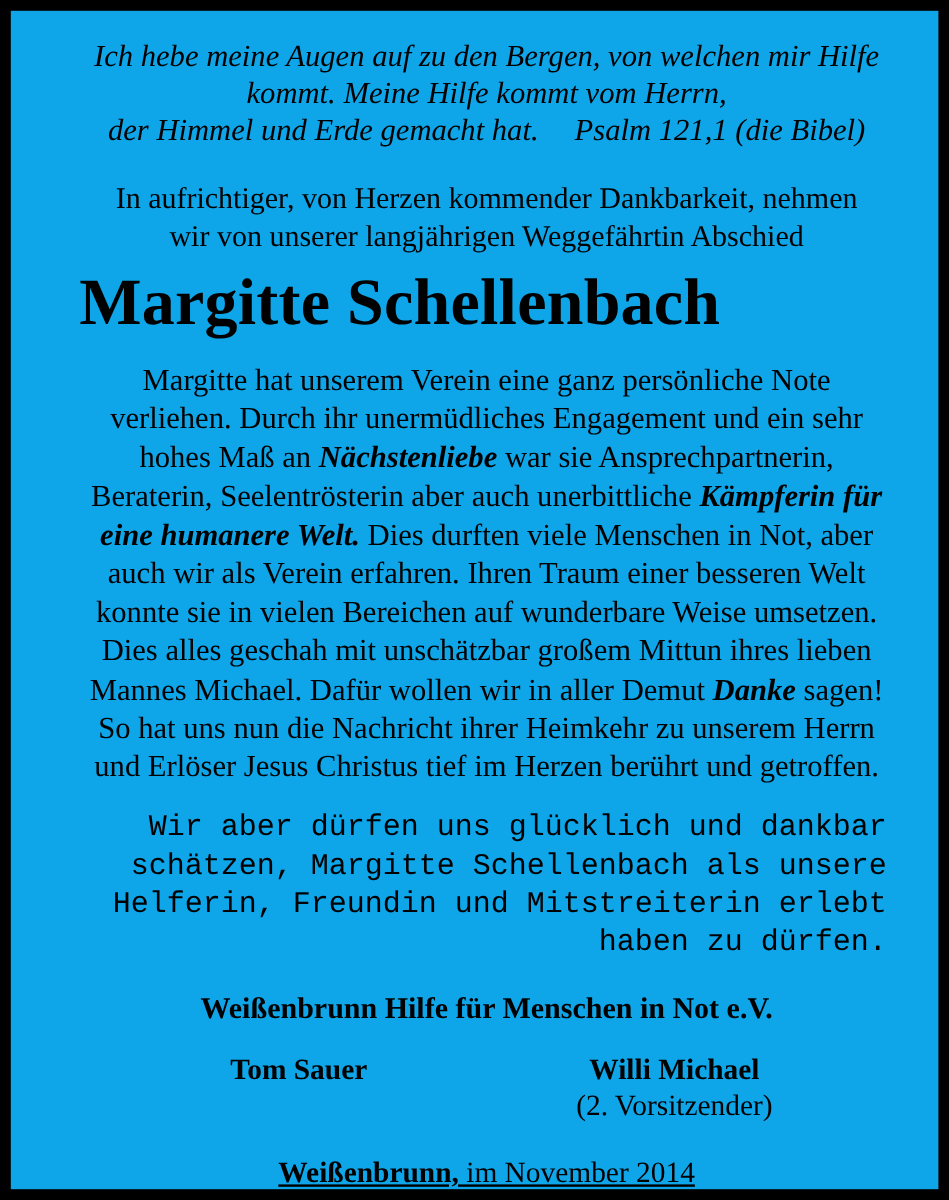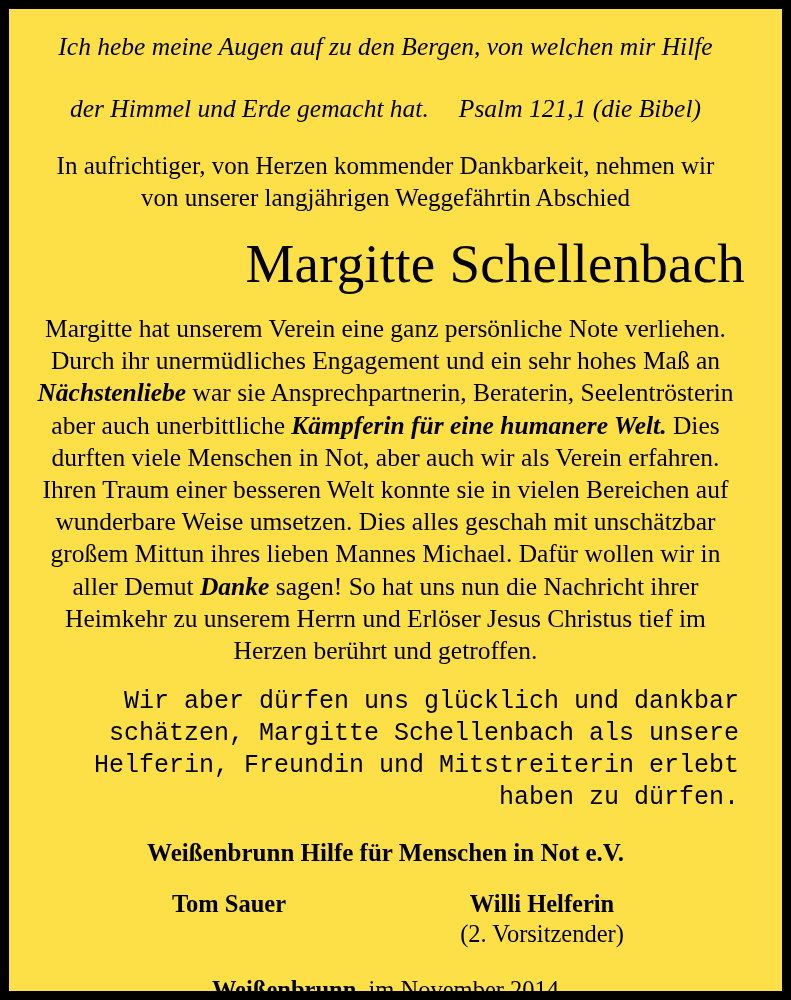--- a/index.html
+++ b/index.html
@@ -17,22 +17,22 @@
     height: 1000px;
     box-sizing: border-box;
     background: #000000;
     padding: 9px;
     overflow: hidden;
   }
   .inner {
     width: 100%;
     height: 100%;
     box-sizing: border-box;
-    background: #fde047;
-    padding: 22px 37px 0 17px;
+    background: #0ea5e9;
+    padding: 22px 37px 0 57px;
     overflow: hidden;
   }
   .scripture {
     font-style: italic;
     font-size: 25.5px;
     line-height: 31px;
     text-align: center;
     margin: 0;
     padding: 0 4px;
   }
@@ -43,23 +43,23 @@
   .intro {
     font-size: 25px;
     line-height: 31.5px;
     text-align: center;
     margin: 26px 0 0 0;
     padding: 0 14px;
   }
   .deceased-name {
     font-size: 55px;
     line-height: 62px;
-    text-align: right;
-    font-weight: normal;
-    margin: 20px 0 0 0;
+    text-align: left;
+    font-weight: bold;
+    margin: 8px 0 0 0;
     letter-spacing: 0.2px;
     white-space: nowrap;
   }
   .tribute {
     font-size: 25.5px;
     line-height: 32.2px;
     text-align: center;
     margin: 18px 0 0 0;
     padding: 0 6px;
   }
@@ -110,40 +110,40 @@
   b { font-weight: bold; font-style: italic; }
 </style>
 </head>
 <body>
 
 <div id="notice">
   <div class="inner">
 
     <div class="scripture">
       <span>Ich hebe meine Augen auf zu den Bergen, von welchen mir Hilfe</span><br>
-      <br>
+      <span>kommt. Meine Hilfe kommt vom Herrn,</span><br>
       <span>der Himmel und Erde gemacht hat.</span><span class="gap"></span><span>Psalm 121,1 (die Bibel)</span>
     </div>
 
     <p class="intro">In aufrichtiger, von Herzen kommender Dankbarkeit, nehmen wir von unserer langjährigen Weggefährtin Abschied</p>
 
     <h1 class="deceased-name">Margitte Schellenbach</h1>
 
     <p class="tribute"><span>Margitte hat unserem Verein eine ganz persönliche Note verliehen. Durch ihr unermüdliches Engagement und ein sehr hohes Maß an </span><b>Nächstenliebe</b><span> war sie Ansprechpartnerin, Beraterin, Seelentrösterin aber auch unerbittliche </span><b>Kämpferin für eine humanere Welt.</b><span> Dies durften viele Menschen in Not, aber auch wir als Verein erfahren. Ihren Traum einer besseren Welt konnte sie in vielen Bereichen auf wunderbare Weise umsetzen. Dies alles geschah mit unschätzbar großem Mittun ihres lieben Mannes Michael. Dafür wollen wir in aller Demut </span><b>Danke</b><span> sagen! So hat uns nun die Nachricht ihrer Heimkehr zu unserem Herrn und Erlöser Jesus Christus tief im Herzen berührt und getroffen.</span></p>
 
     <p class="gratitude">Wir aber dürfen uns glücklich und dankbar schätzen, Margitte Schellenbach als unsere Helferin, Freundin und Mitstreiterin erlebt haben zu dürfen.</p>
 
     <p class="org-name">Weißenbrunn Hilfe für Menschen in Not e.V.</p>
 
     <div class="signatories">
       <div class="signatory">
         <div class="sig-name">Tom Sauer</div>
       </div>
       <div class="signatory">
-        <div class="sig-name">Willi Helferin</div>
+        <div class="sig-name">Willi Michael</div>
         <div class="sig-role">(2. Vorsitzender)</div>
       </div>
     </div>
 
     <p class="place-date"><span class="place">Weißenbrunn,</span><span> im November 2014</span></p>
 
   </div>
 </div>
 
 </body></html>

